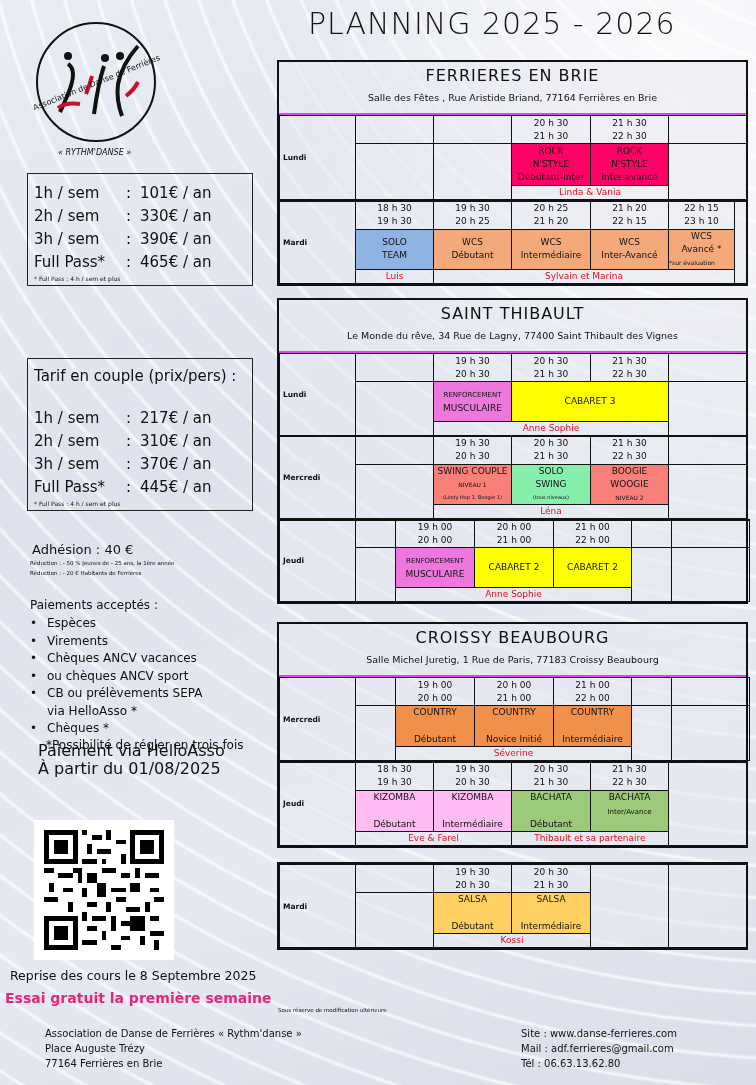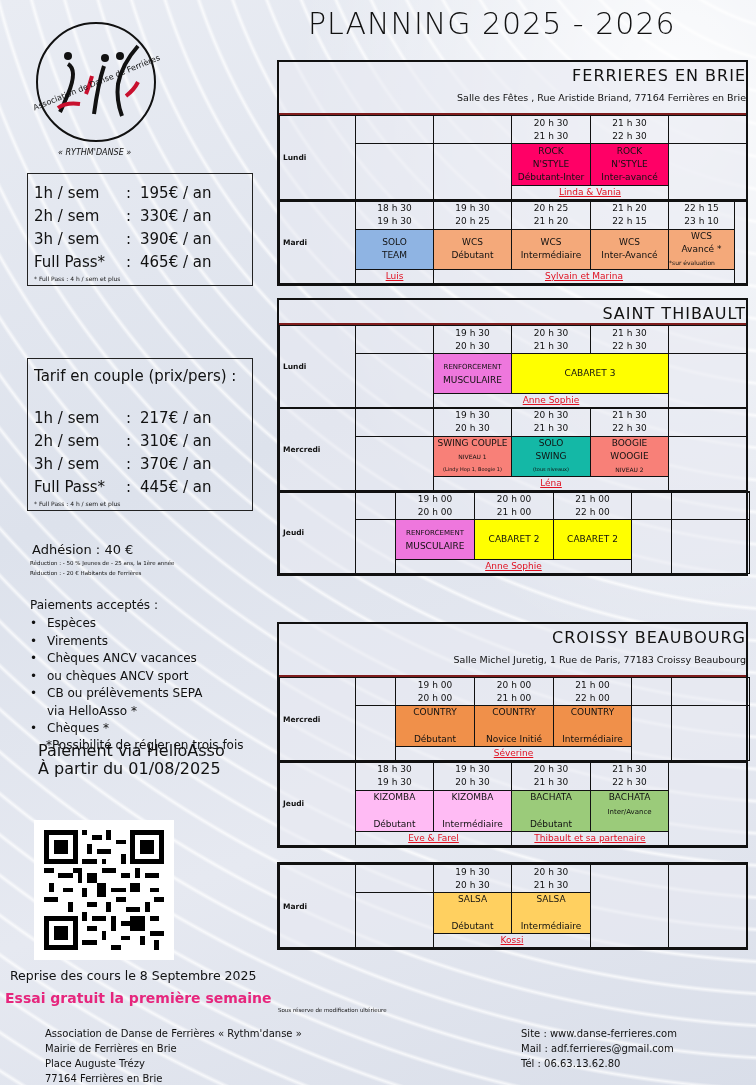--- a/index.html
+++ b/index.html
@@ -37,32 +37,32 @@
   .pay-list li .b { width: 17px; }
   .pay-note { left: 46px; top: 738px; font-size: 12px; }
   .hello { left: 38px; top: 742px; font-size: 16px; line-height: 18px; }
 
   .qr { left: 34px; top: 820px; width: 140px; height: 140px; background: #fff; padding: 10px; }
   .reprise { left: 10px; top: 968px; font-size: 12.5px; }
   .essai { left: 5px; top: 990px; font-size: 14px; color: #e6267d; font-weight: bold; }
 
   
   .venue { left: 277px; width: 471px; border: 2px solid #111; background: rgba(231,234,242,0.6); }
-  .venue-head { border-bottom: 2px solid #7f1d1d; text-align: right; }
+  .venue-head { border-bottom: 2px solid #d946ef; text-align: center; }
   .venue-name { font-size: 16px; letter-spacing: 1px; padding-top: 4px; }
   .venue-addr { font-size: 9.5px; padding: 7px 0 10px 0; }
   .venue-addr .red { color: #e01020; font-size: 11px; margin-right: 12px; }
   table.sched { border-collapse: collapse; width: 100%; table-layout: fixed; }
   table.sched td { border: 1px solid #111; text-align: center; font-size: 9px; line-height: 13px; padding: 0; vertical-align: middle; }
   table.sched td.day { text-align: left; padding-left: 3px; font-size: 7.5px; font-weight: bold; }
   table.sched tr.dayborder td { border-top: 2px solid #111; }
   .time { font-size: 9px; }
   .course { font-size: 8.5px; line-height: 12px; }
   .course .small { font-size: 6px; }
-  .teacher { color: #e01020; font-size: 8px; text-decoration: underline; }
+  .teacher { color: #e01020; font-size: 8px; }
   .disclaimer { left: 278px; top: 1007px; font-size: 5.5px; }
 
   .footer-l { left: 45px; top: 1026px; font-size: 10px; line-height: 15px; }
   .footer-r { left: 521px; top: 1026px; font-size: 10px; line-height: 15px; }
 </style>
 </head>
 <body>
 
 <div class="abs logo">
   <svg width="120" height="120" viewBox="0 0 120 120">
@@ -79,21 +79,21 @@
 </div>
 <div class="abs logo-arc">Association de Danse de Ferrières</div>
 <div class="abs logo-sub">« RYTHM'DANSE »</div>
 
 <div class="abs title">PLANNING 2025  - 2026</div>
 
 <div class="abs price-box" style="top:173px;">
   <div class="price-row">
       <span class="k">1h / sem</span>
       <span class="s">:</span>
-      <span>195€ / an</span>
+      <span>101€ / an</span>
     </div>
   <div class="price-row">
       <span class="k">2h / sem</span>
       <span class="s">:</span>
       <span>330€ / an</span>
     </div>
   <div class="price-row">
       <span class="k">3h / sem</span>
       <span class="s">:</span>
       <span>390€ / an</span>
@@ -333,20 +333,21 @@
       <td class="teacher">Luis</td>
       <td colspan="4" class="teacher">Sylvain et Marina</td>
     </tr>
   </tbody>
     </table>
 </div>
 
 <div class="abs venue" style="top:298px;">
   <div class="venue-head">
     <div class="venue-name">SAINT THIBAULT</div>
+    <div class="venue-addr">Le Monde du rêve, 34 Rue de Lagny, 77400 Saint Thibault des Vignes</div>
   </div>
   <table class="sched">
     <colgroup>
         <col style="width:76px">
         <col style="width:78px">
         <col style="width:78px">
         <col style="width:79px">
         <col style="width:78px">
         <col style="width:78px">
       </colgroup>
@@ -387,21 +388,21 @@
 22 h 30</td>
       <td></td>
     </tr>
     <tr style="height:40px">
       <td rowspan="2"></td>
       <td class="course" style="background:#f88078">
             <div>SWING COUPLE</div>
             <div style="font-size:6px">NIVEAU 1</div>
             <div style="font-size:5px">(Lindy Hop 1, Boogie 1)</div>
           </td>
-      <td class="course" style="background:#14b8a6">
+      <td class="course" style="background:#86efac">
             <div style="width:36px;margin:0 auto">SOLO SWING</div>
             <div style="font-size:5px">(tous niveaux)</div>
           </td>
       <td class="course" style="background:#f88078">
             <div style="width:48px;margin:0 auto">BOOGIE WOOGIE</div>
             <div style="font-size:6px">NIVEAU 2</div>
           </td>
       <td rowspan="2"></td>
     </tr>
     <tr style="height:13px">
@@ -588,21 +589,20 @@
       <td colspan="2" class="teacher">Kossi</td>
     </tr>
   </tbody>
     </table>
 </div>
 
 <div class="abs disclaimer">Sous réserve de modification ultérieure</div>
 
 <div class="abs footer-l">
   <div>Association de Danse de Ferrières « Rythm'danse »</div>
-  <div>Mairie de Ferrières en Brie</div>
   <div>Place Auguste Trézy</div>
   <div>77164 Ferrières en Brie</div>
 </div>
 <div class="abs footer-r">
   <div>Site : www.danse-ferrieres.com</div>
   <div>Mail : adf.ferrieres@gmail.com</div>
   <div>Tél : 06.63.13.62.80</div>
 </div>
 
 </body></html>

